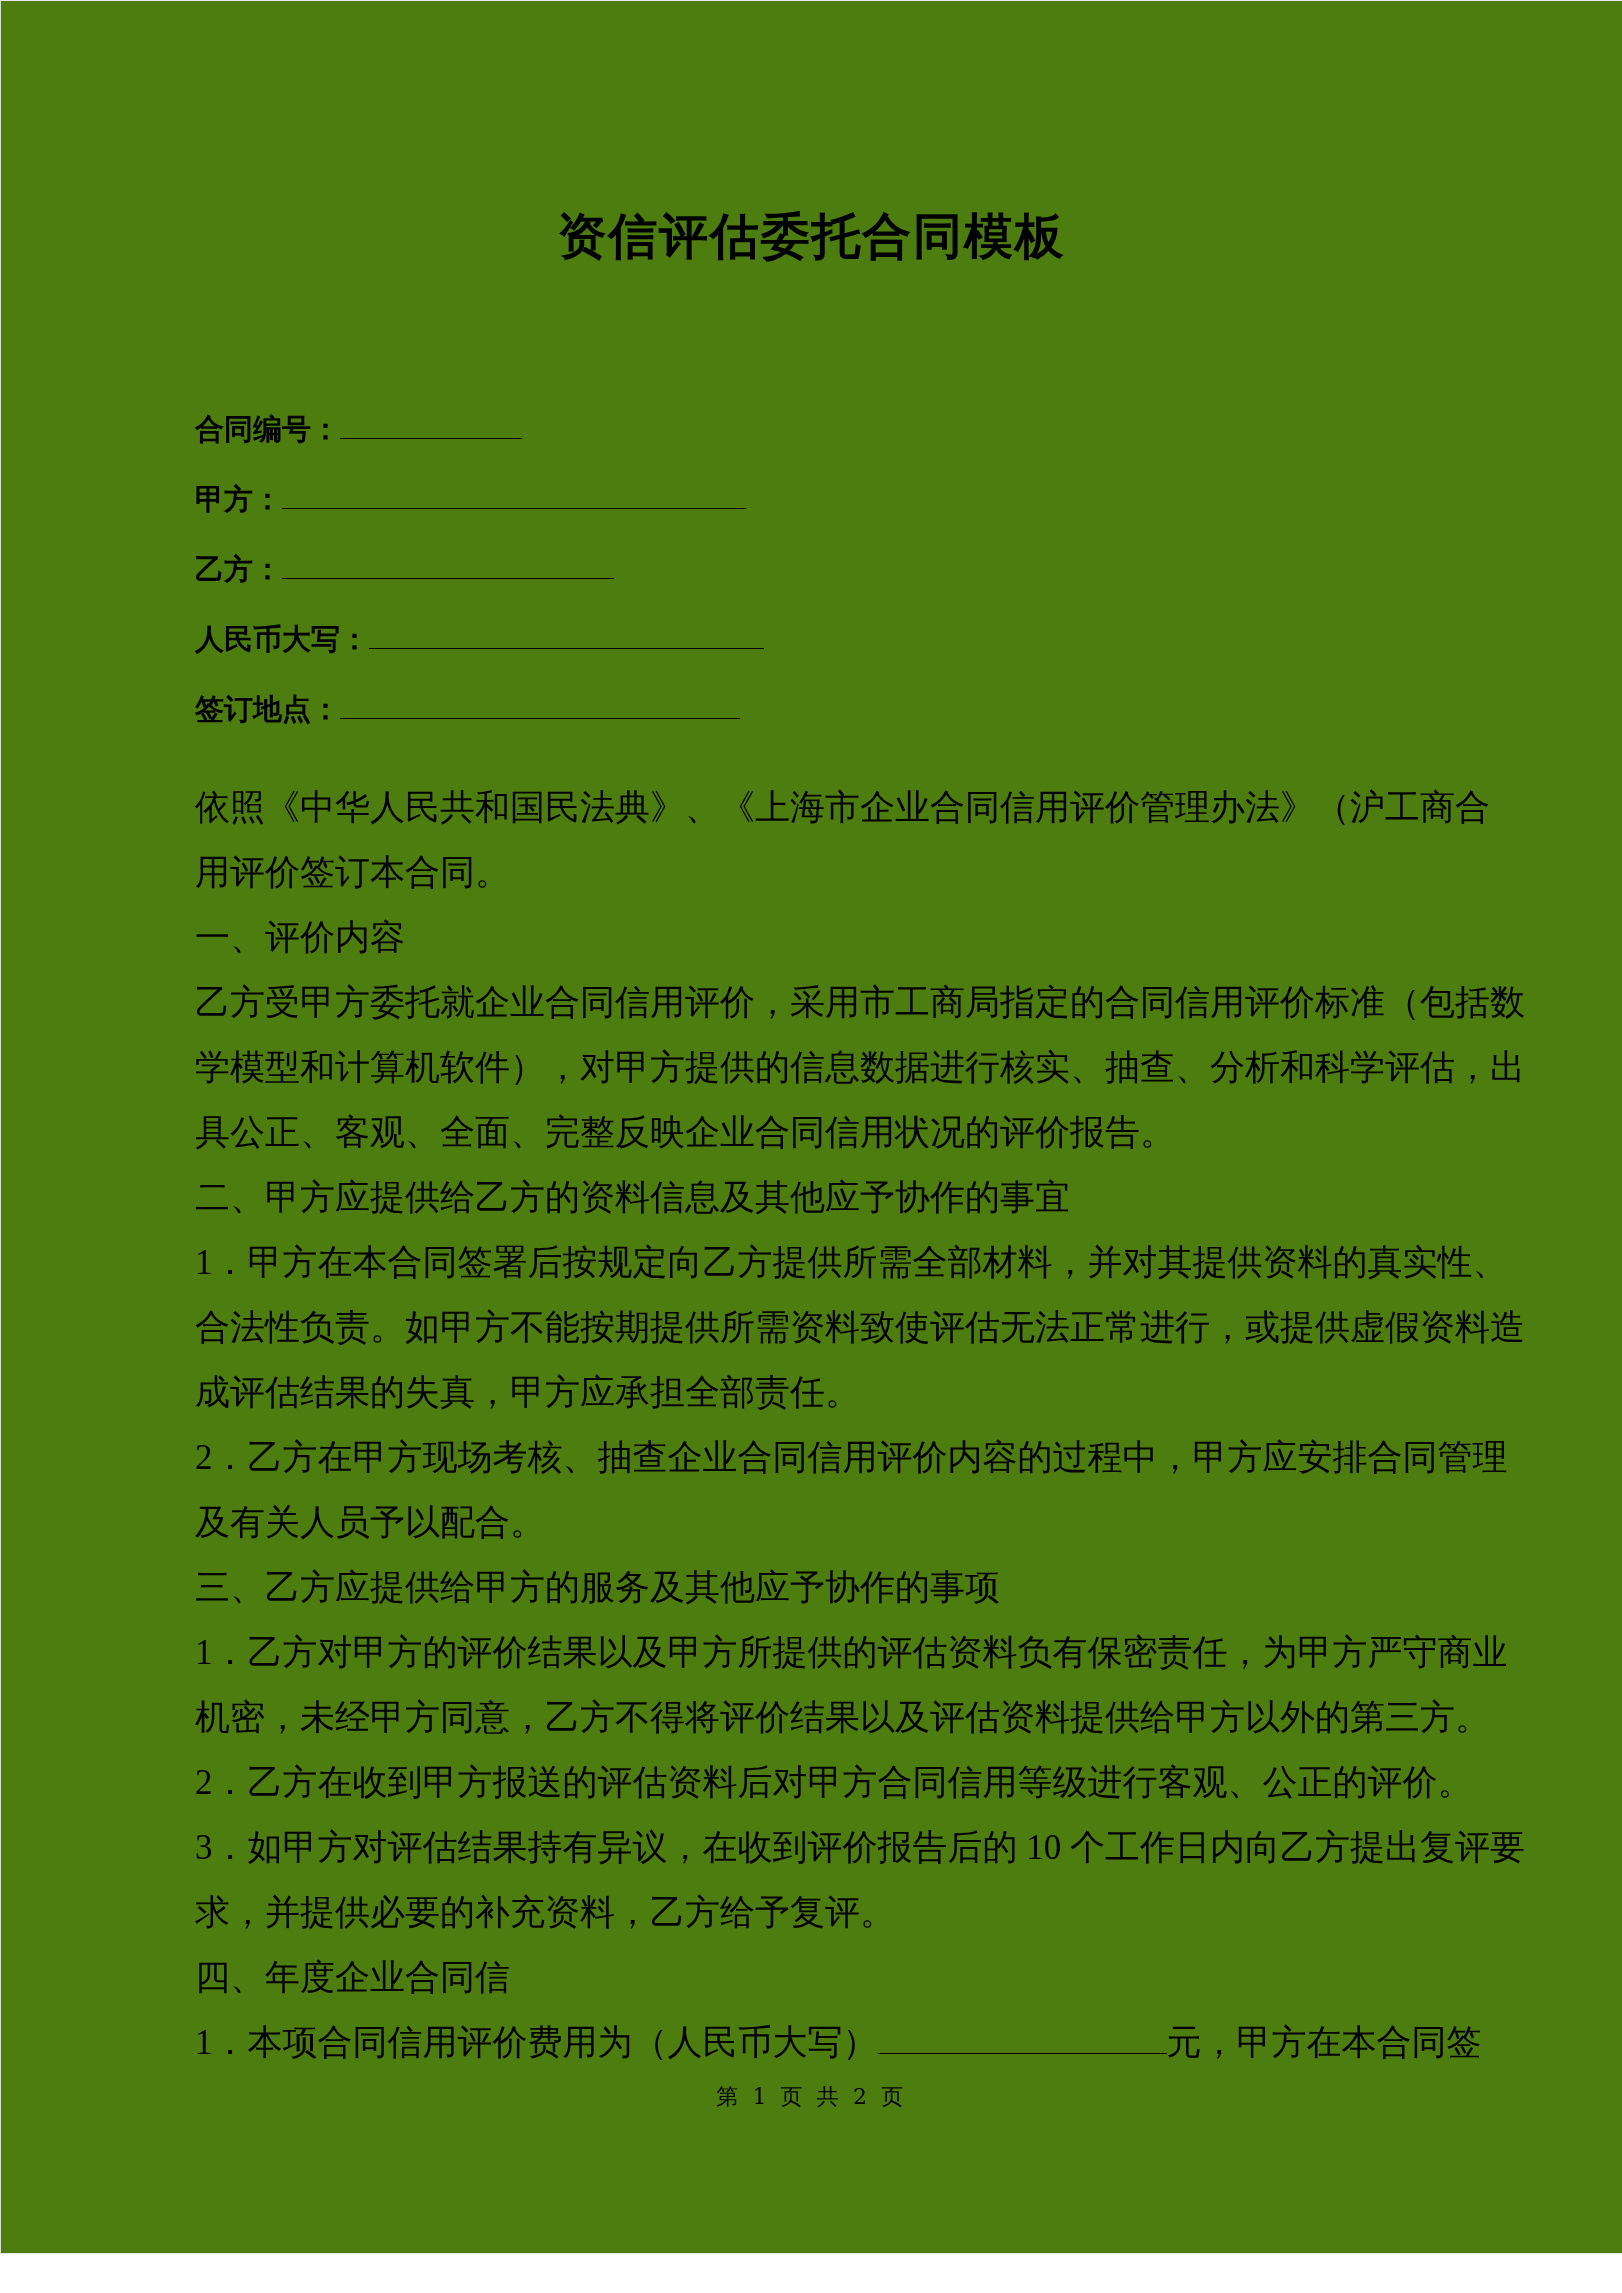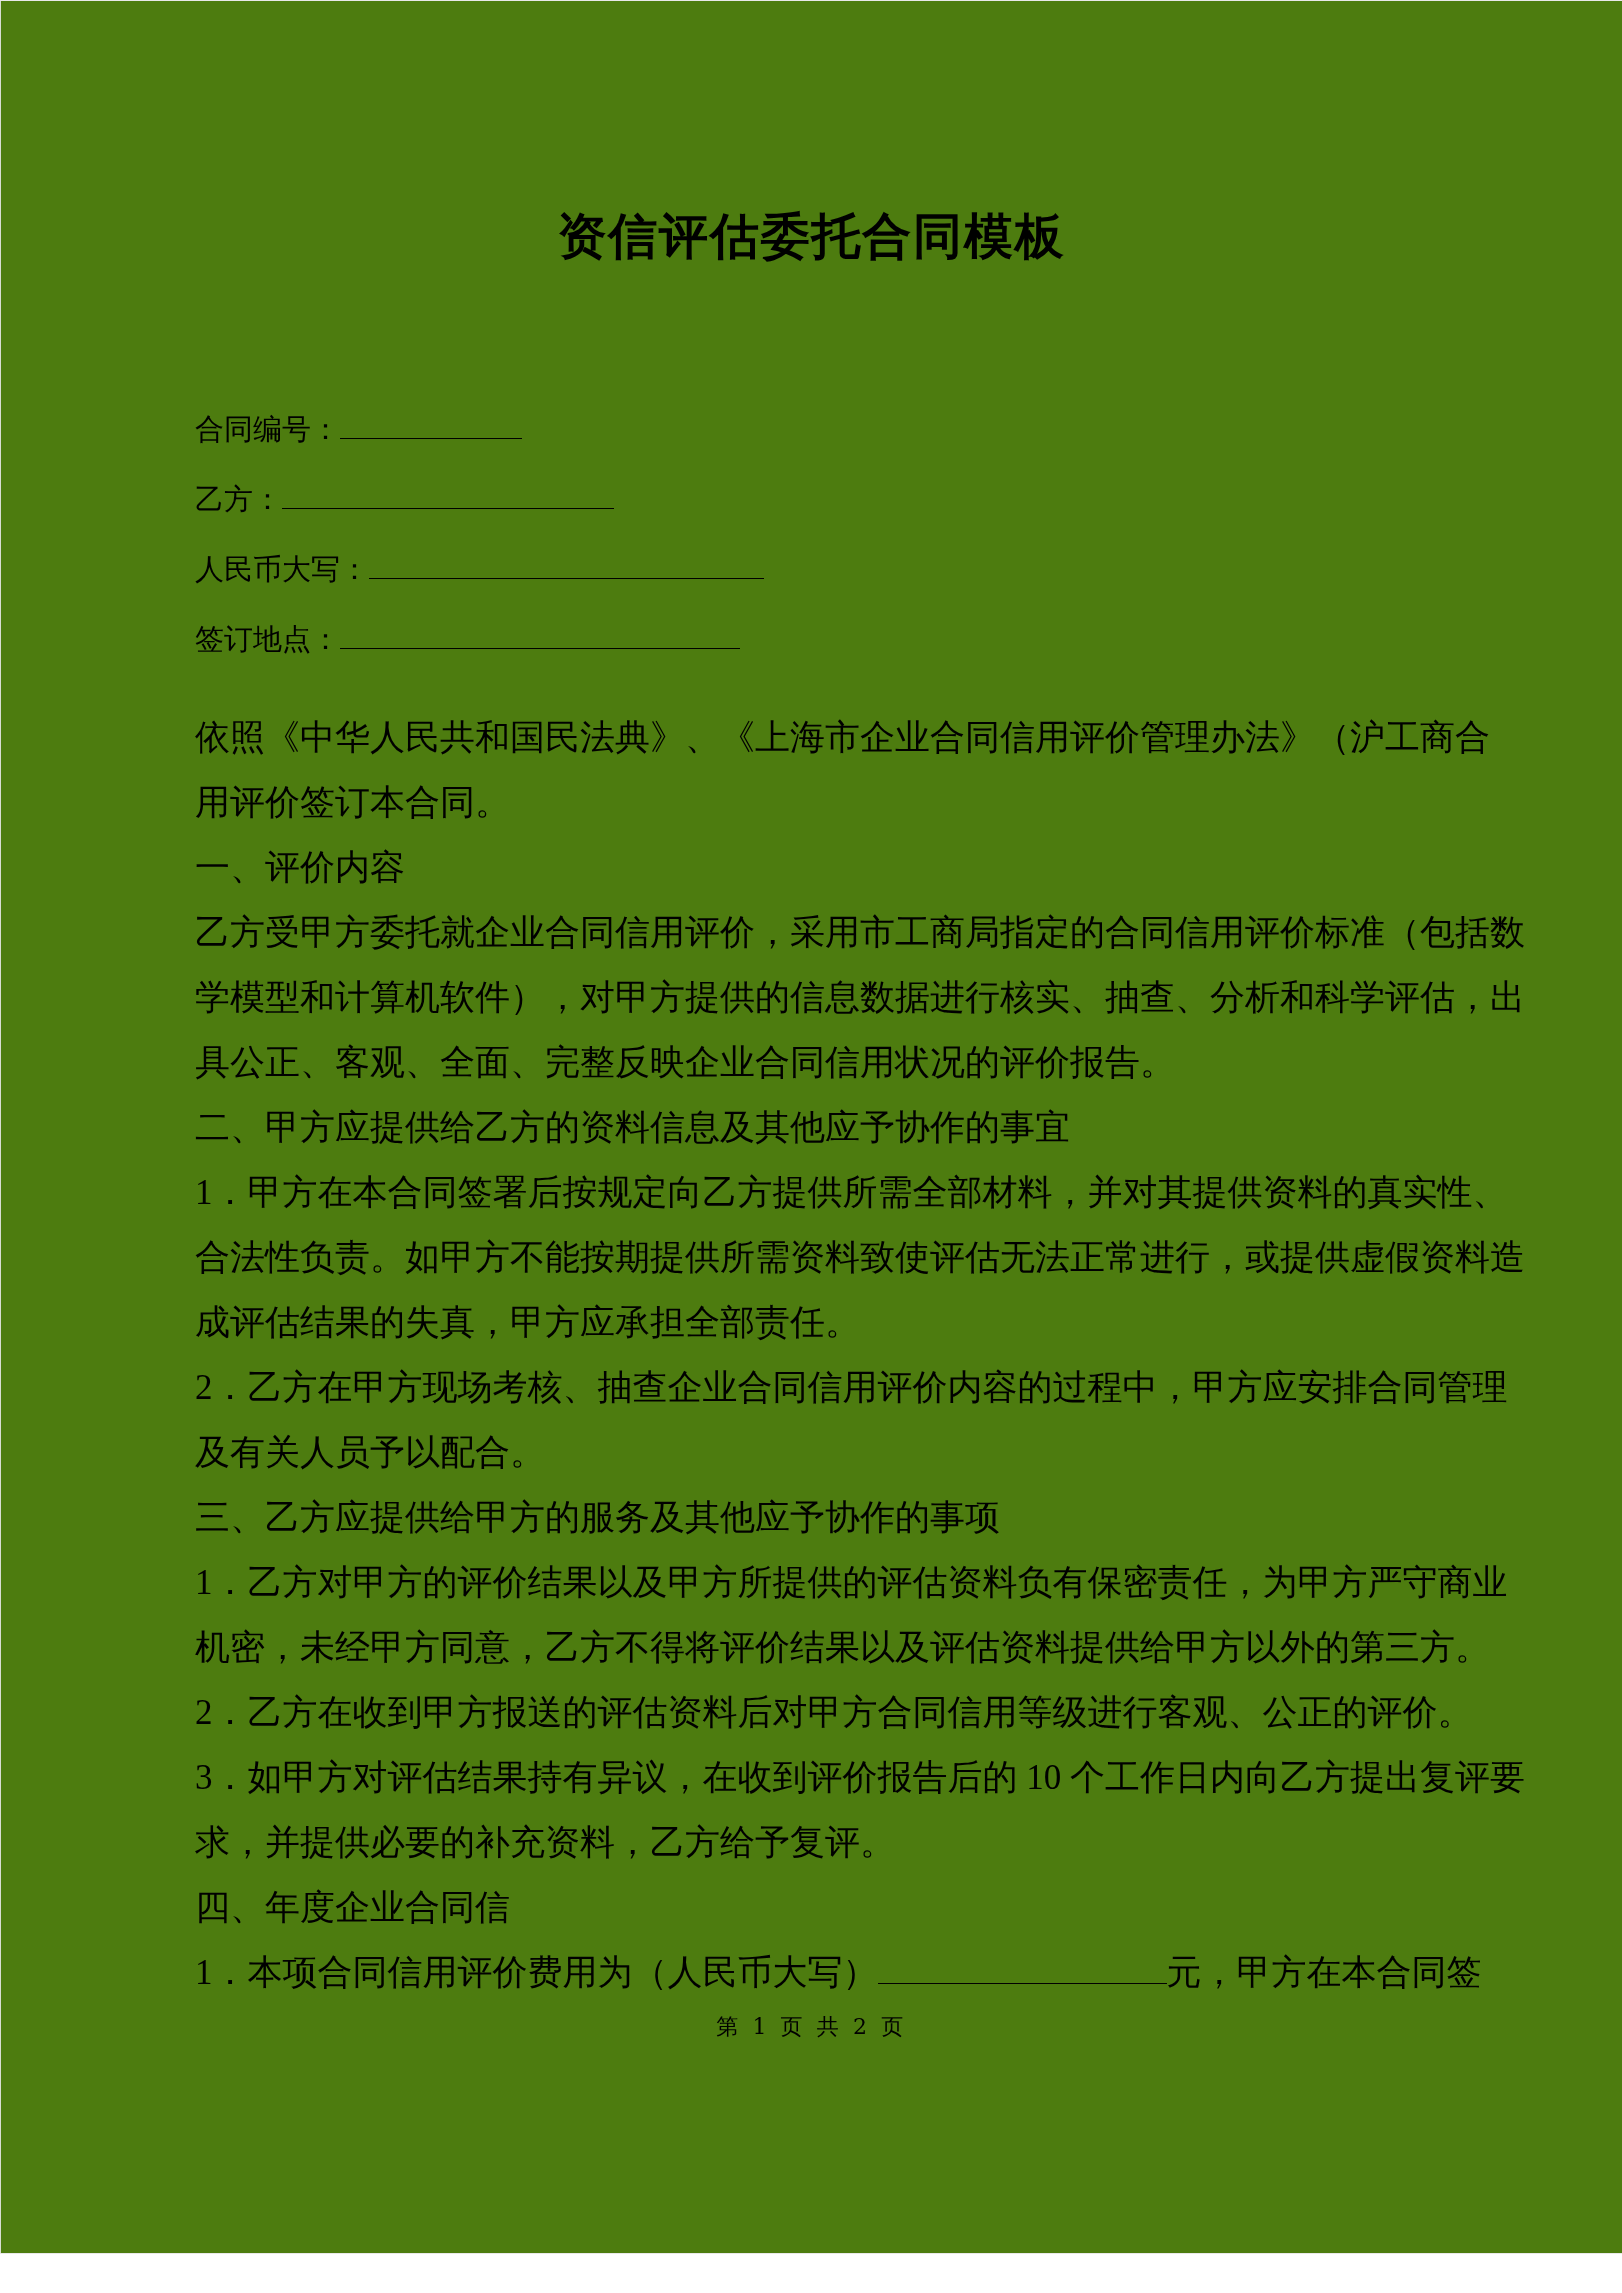--- a/index.html
+++ b/index.html
@@ -16,21 +16,21 @@
     overflow:hidden;
   }
   .title{
     margin:0;
     font-size:49px;
     line-height:51px;
     font-weight:bold;
     text-align:center;
     letter-spacing:1.8px;
   }
-  .form-block{margin-top:132px;}
+  .form-block{margin-top:132px;font-weight:bold;}
   .form-line{
     height:70px;
     line-height:70px;
     font-size:29px;
     white-space:nowrap;
   }
   .blank{
     display:inline-block;
     height:31px;
     border-bottom:1.8px solid #000;
@@ -57,20 +57,21 @@
     letter-spacing:3.6px;
   }
 </style>
 </head>
 <body>
 
 <div class="page">
   <h1 class="title">资信评估委托合同模板</h1>
   <div class="form-block" id="form-block">
       <div class="form-line"><span class="field-label">合同编号：</span><span class="blank" style="width: 182px;"></span></div>
+      <div class="form-line"><span class="field-label">甲方：</span><span class="blank" style="width: 464px;"></span></div>
       <div class="form-line"><span class="field-label">乙方：</span><span class="blank" style="width: 332px;"></span></div>
       <div class="form-line"><span class="field-label">人民币大写：</span><span class="blank" style="width: 395px;"></span></div>
       <div class="form-line"><span class="field-label">签订地点：</span><span class="blank" style="width: 400px;"></span></div>
     </div>
   <div class="body-block" id="body-block">
       <div class="line"><span>依照《中华人民共和国民法典》、《上海市企业合同信用评价管理办法》（沪工商合</span></div>
       <div class="line left"><span>用评价签订本合同。</span></div>
       <div class="line left"><span>一、评价内容</span></div>
       <div class="line"><span>乙方受甲方委托就企业合同信用评价，采用市工商局指定的合同信用评价标准（包括数</span></div>
       <div class="line"><span>学模型和计算机软件），对甲方提供的信息数据进行核实、抽查、分析和科学评估，出</span></div>

